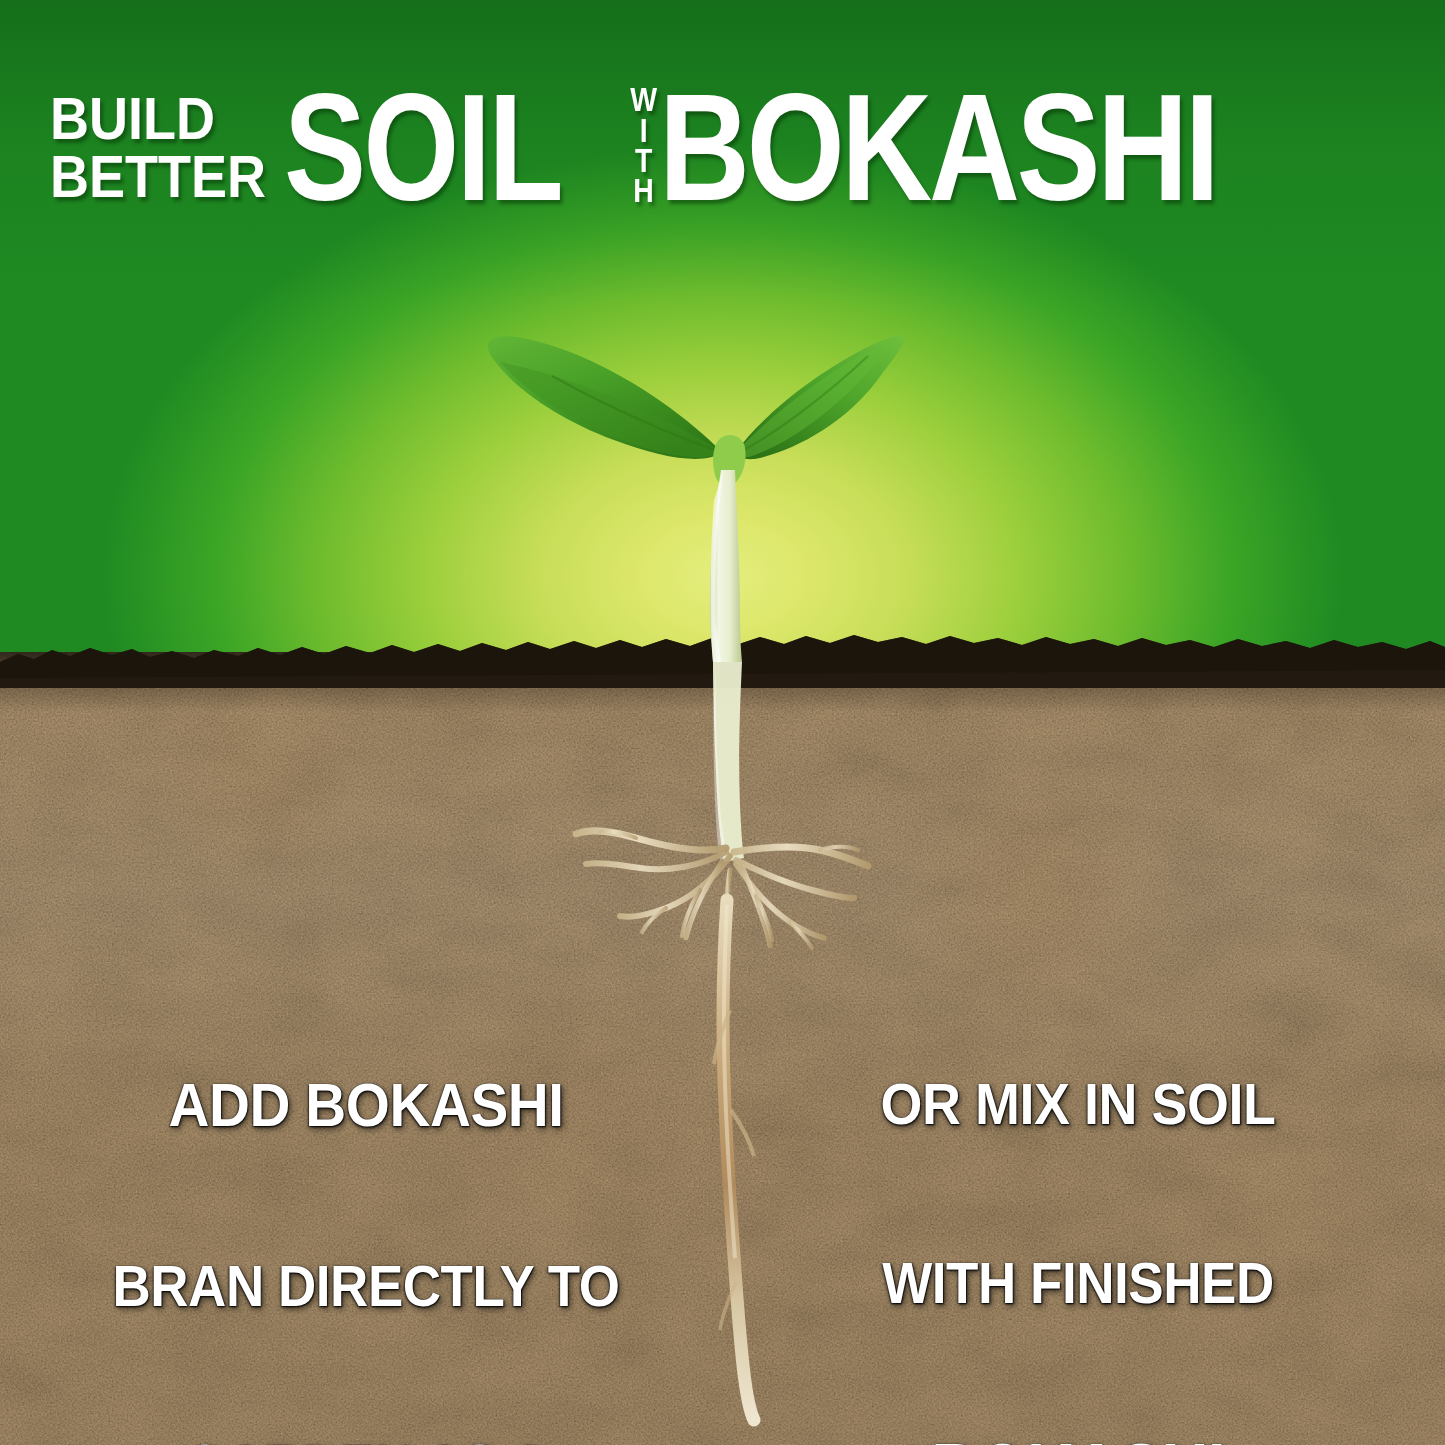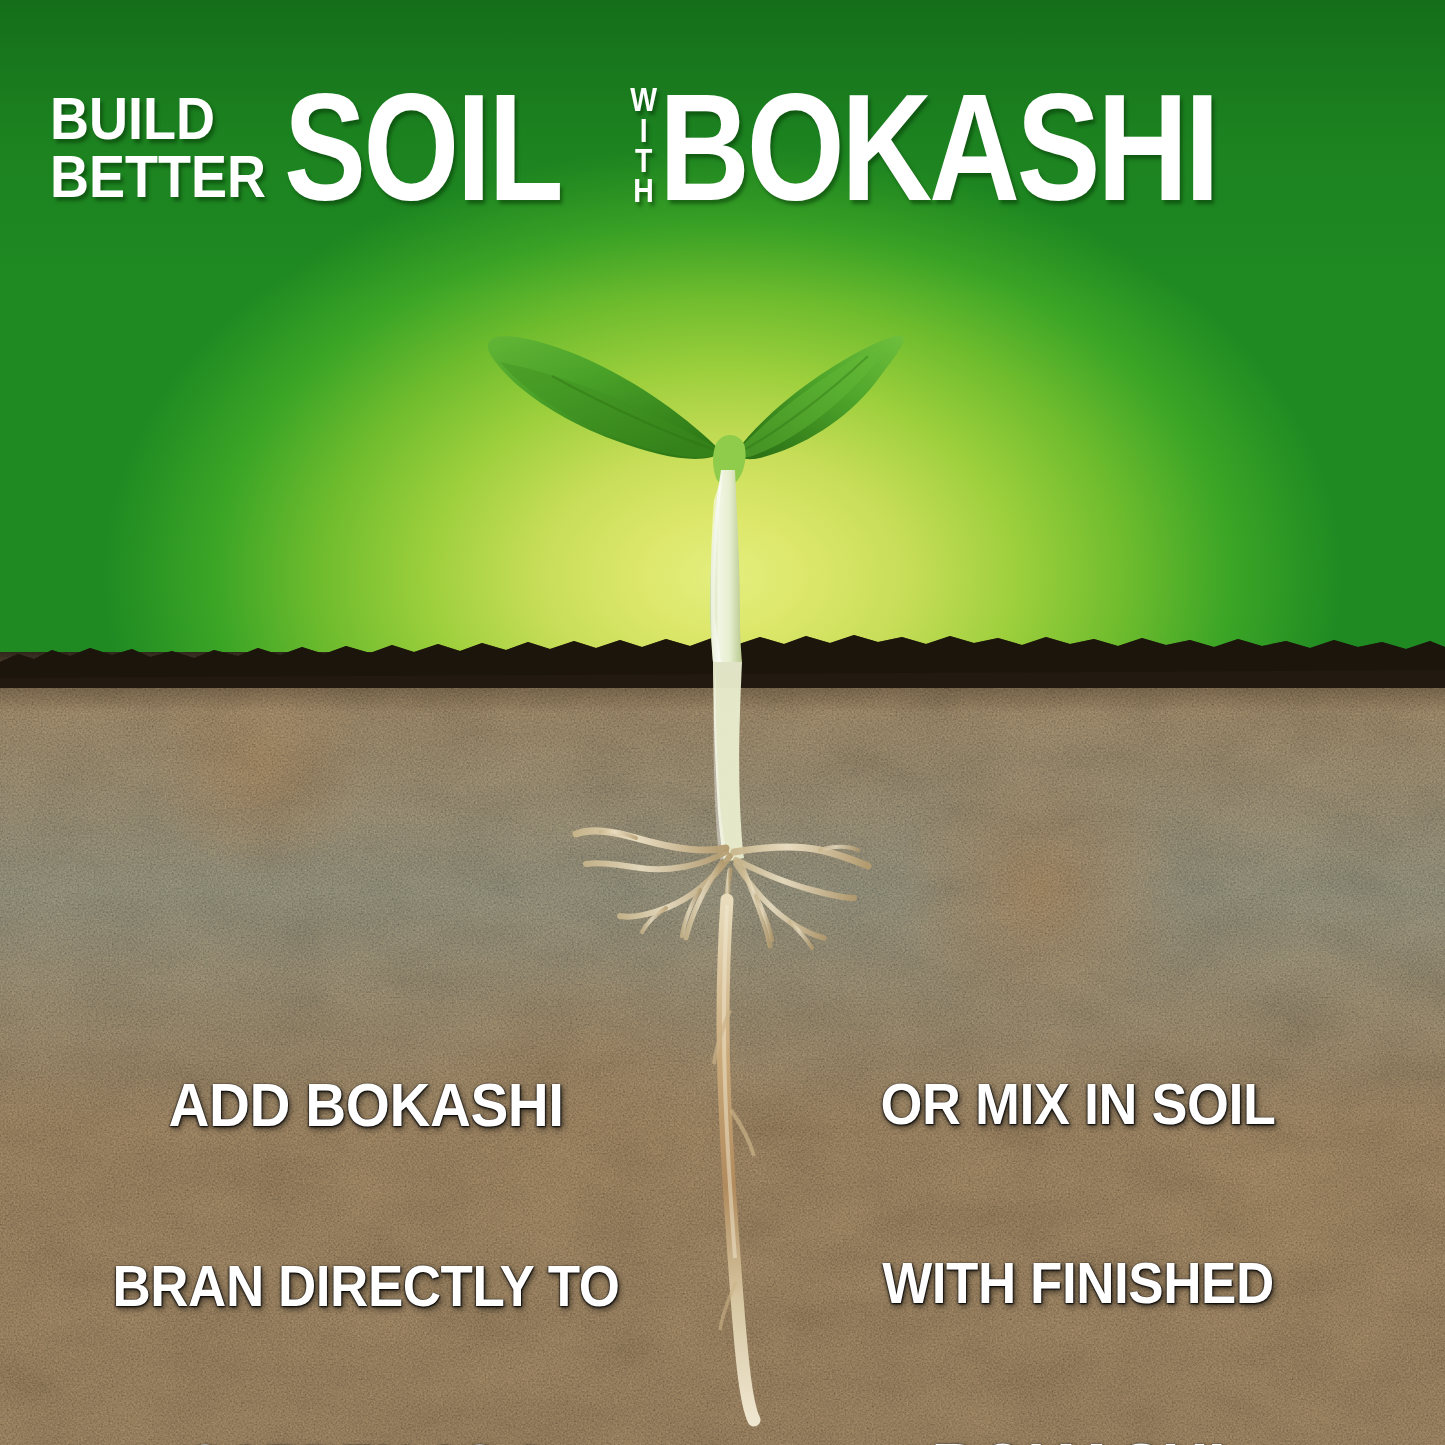--- a/index.html
+++ b/index.html
@@ -4,21 +4,21 @@
 <title>Build Better Soil with Bokashi</title>
 <style>
   html,body{margin:0;padding:0;background:#ffffff;}
   *{box-sizing:border-box;}
 
   #poster{
     position:relative;
     width:1445px;height:1445px;
     overflow:hidden;
     font-family:"Liberation Sans", sans-serif;
-    background:#0369a1;
+    background:#404040;
     user-select:none;
   }
 
   
   .sky{
     position:absolute;left:0;top:0;width:1445px;height:670px;
     background:
       radial-gradient(ellipse 620px 430px at 50% 86%,
          #e4ee7e 0%, #dce76a 14%, #c7dd58 30%,
          #9ccf3c 48%, #6cbb2d 66%, #3ba526 82%, #1f8a22 100%),

